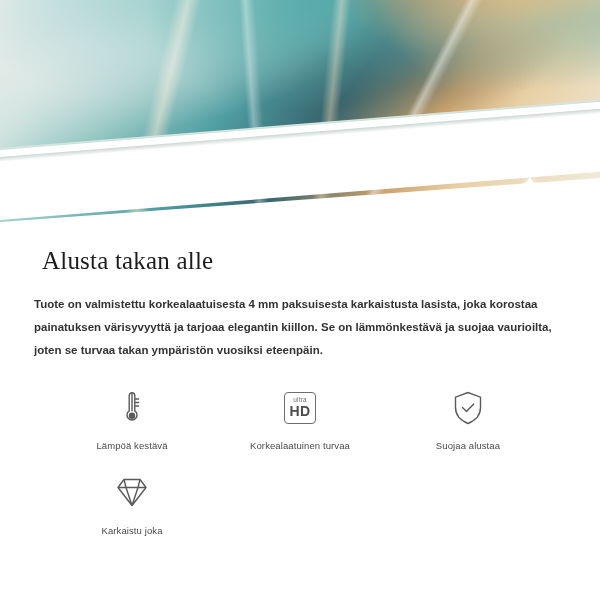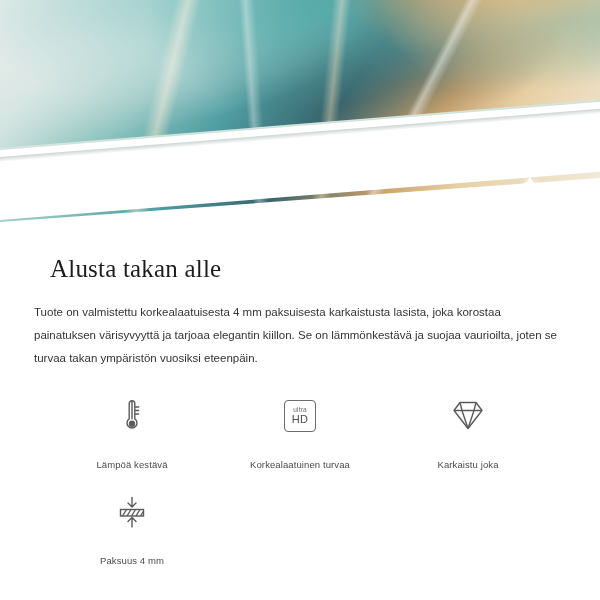--- a/index.html
+++ b/index.html
@@ -107,32 +107,33 @@
   
   .content {
     padding: 14px 34px 0 34px;
   }
   .headline {
     font-family: "Liberation Serif", serif;
     font-size: 25px;
     line-height: 1.32;
     color: #1d1d1d;
     font-weight: 400;
-    margin: 16px;
+    margin: 8px;
     letter-spacing: 0.2px;
   }
   .headline .line2 {
     display: block;
   }
   .body-copy {
     margin: 16px 0 0 0;
     font-size: 11.5px;
     line-height: 2.0;
     color: #333333;
     max-width: 534px;
+    font-weight: bold;
   }
 
   
   .features {
     margin: 24px 0 0 0;
     display: grid;
     grid-template-columns: repeat(3, 1fr);
     grid-row-gap: 20px;
     padding: 0 14px;
   }
@@ -143,39 +144,39 @@
     justify-content: flex-start;
   }
   .feature-icon {
     height: 44px;
     display: flex;
     align-items: center;
     justify-content: center;
     color: #555555;
   }
   .feature-label {
-    margin-top: 21px;
+    margin-top: 10px;
     font-size: 9.5px;
     color: #4a4a4a;
     text-align: center;
     letter-spacing: 0.1px;
   }
   .ultrahd-box {
     width: 30px;
     height: 30px;
     border: 1.4px solid #6d6d6d;
     border-radius: 4px;
     display: flex;
     flex-direction: column;
     align-items: center;
     justify-content: center;
     line-height: 1.05;
   }
   .ultrahd-box .u1 { font-size: 6.5px; color: #6d6d6d; letter-spacing: 0.2px; }
-  .ultrahd-box .u2 { font-size: 11px; font-weight: normal; color: #4b4b4b; letter-spacing: 0.3px; }
+  .ultrahd-box .u2 { font-size: 14px; font-weight: bold; color: #4b4b4b; letter-spacing: 0.3px; }
 </style>
 </head>
 <body>
 
 <div class="page">
 
   <div class="hero">
     <div class="hero-art"></div>
     <div class="hero-veins"></div>
     <div class="hero-edge-line"></div>
@@ -209,39 +210,37 @@
       <div class="feature">
         <div class="feature-icon">
           <div class="ultrahd-box">
             <span class="u1">ultra</span>
             <span class="u2">HD</span>
           </div>
         </div>
         <div class="feature-label">Korkealaatuinen turvaa</div>
       </div>
 
+      <div class="feature">
+        <div class="feature-icon">
+          <svg width="34" height="40" viewBox="0 0 34 40" fill="none" stroke="#5a5a5a" stroke-width="1.4">
+            <path d="M17 4.5 4.5 9.2v10.4c0 8 5.6 13.2 12.5 15.9 6.9-2.7 12.5-7.9 12.5-15.9V9.2z"></path>
+            <path d="M11.5 19.6l4 4 7.2-7.6" stroke-linecap="round" stroke-linejoin="round"></path>
+          </svg>
+        </div>
+        <div class="feature-label">Suojaa alustaa</div>
+      </div>
 
       <div class="feature">
         <div class="feature-icon">
           <svg width="40" height="36" viewBox="0 0 40 36" fill="none" stroke="#5a5a5a" stroke-width="1.4">
             <path d="M6 12.5 12 4.5h16l6 8-14 18z" stroke-linejoin="round"></path>
             <path d="M6 12.5h28M12 4.5l2 8M28 4.5l-2 8M14 12.5l6 18M26 12.5l-6 18"></path>
           </svg>
         </div>
         <div class="feature-label">Karkaistu joka</div>
       </div>
 
 
-      <div class="feature">
-        <div class="feature-icon">
-          <svg width="38" height="38" viewBox="0 0 38 38" fill="none" stroke="#5a5a5a" stroke-width="1.4">
-            <path d="M19 4.5v8.5M15 10l4 4 4-4" stroke-linecap="round" stroke-linejoin="round"></path>
-            <rect x="7.5" y="16.5" width="23" height="6.5"></rect>
-            <path d="M9.5 23l4-6.5M14 23l4-6.5M18.5 23l4-6.5M23 23l4-6.5M27.5 23l2.8-4.5"></path>
-            <path d="M19 26v8M15 28.5l4-4 4 4" stroke-linecap="round" stroke-linejoin="round"></path>
-          </svg>
-        </div>
-        <div class="feature-label">Paksuus 4 mm</div>
-      </div>
 
     </div>
   </div>
 </div>
 
 </body></html>

